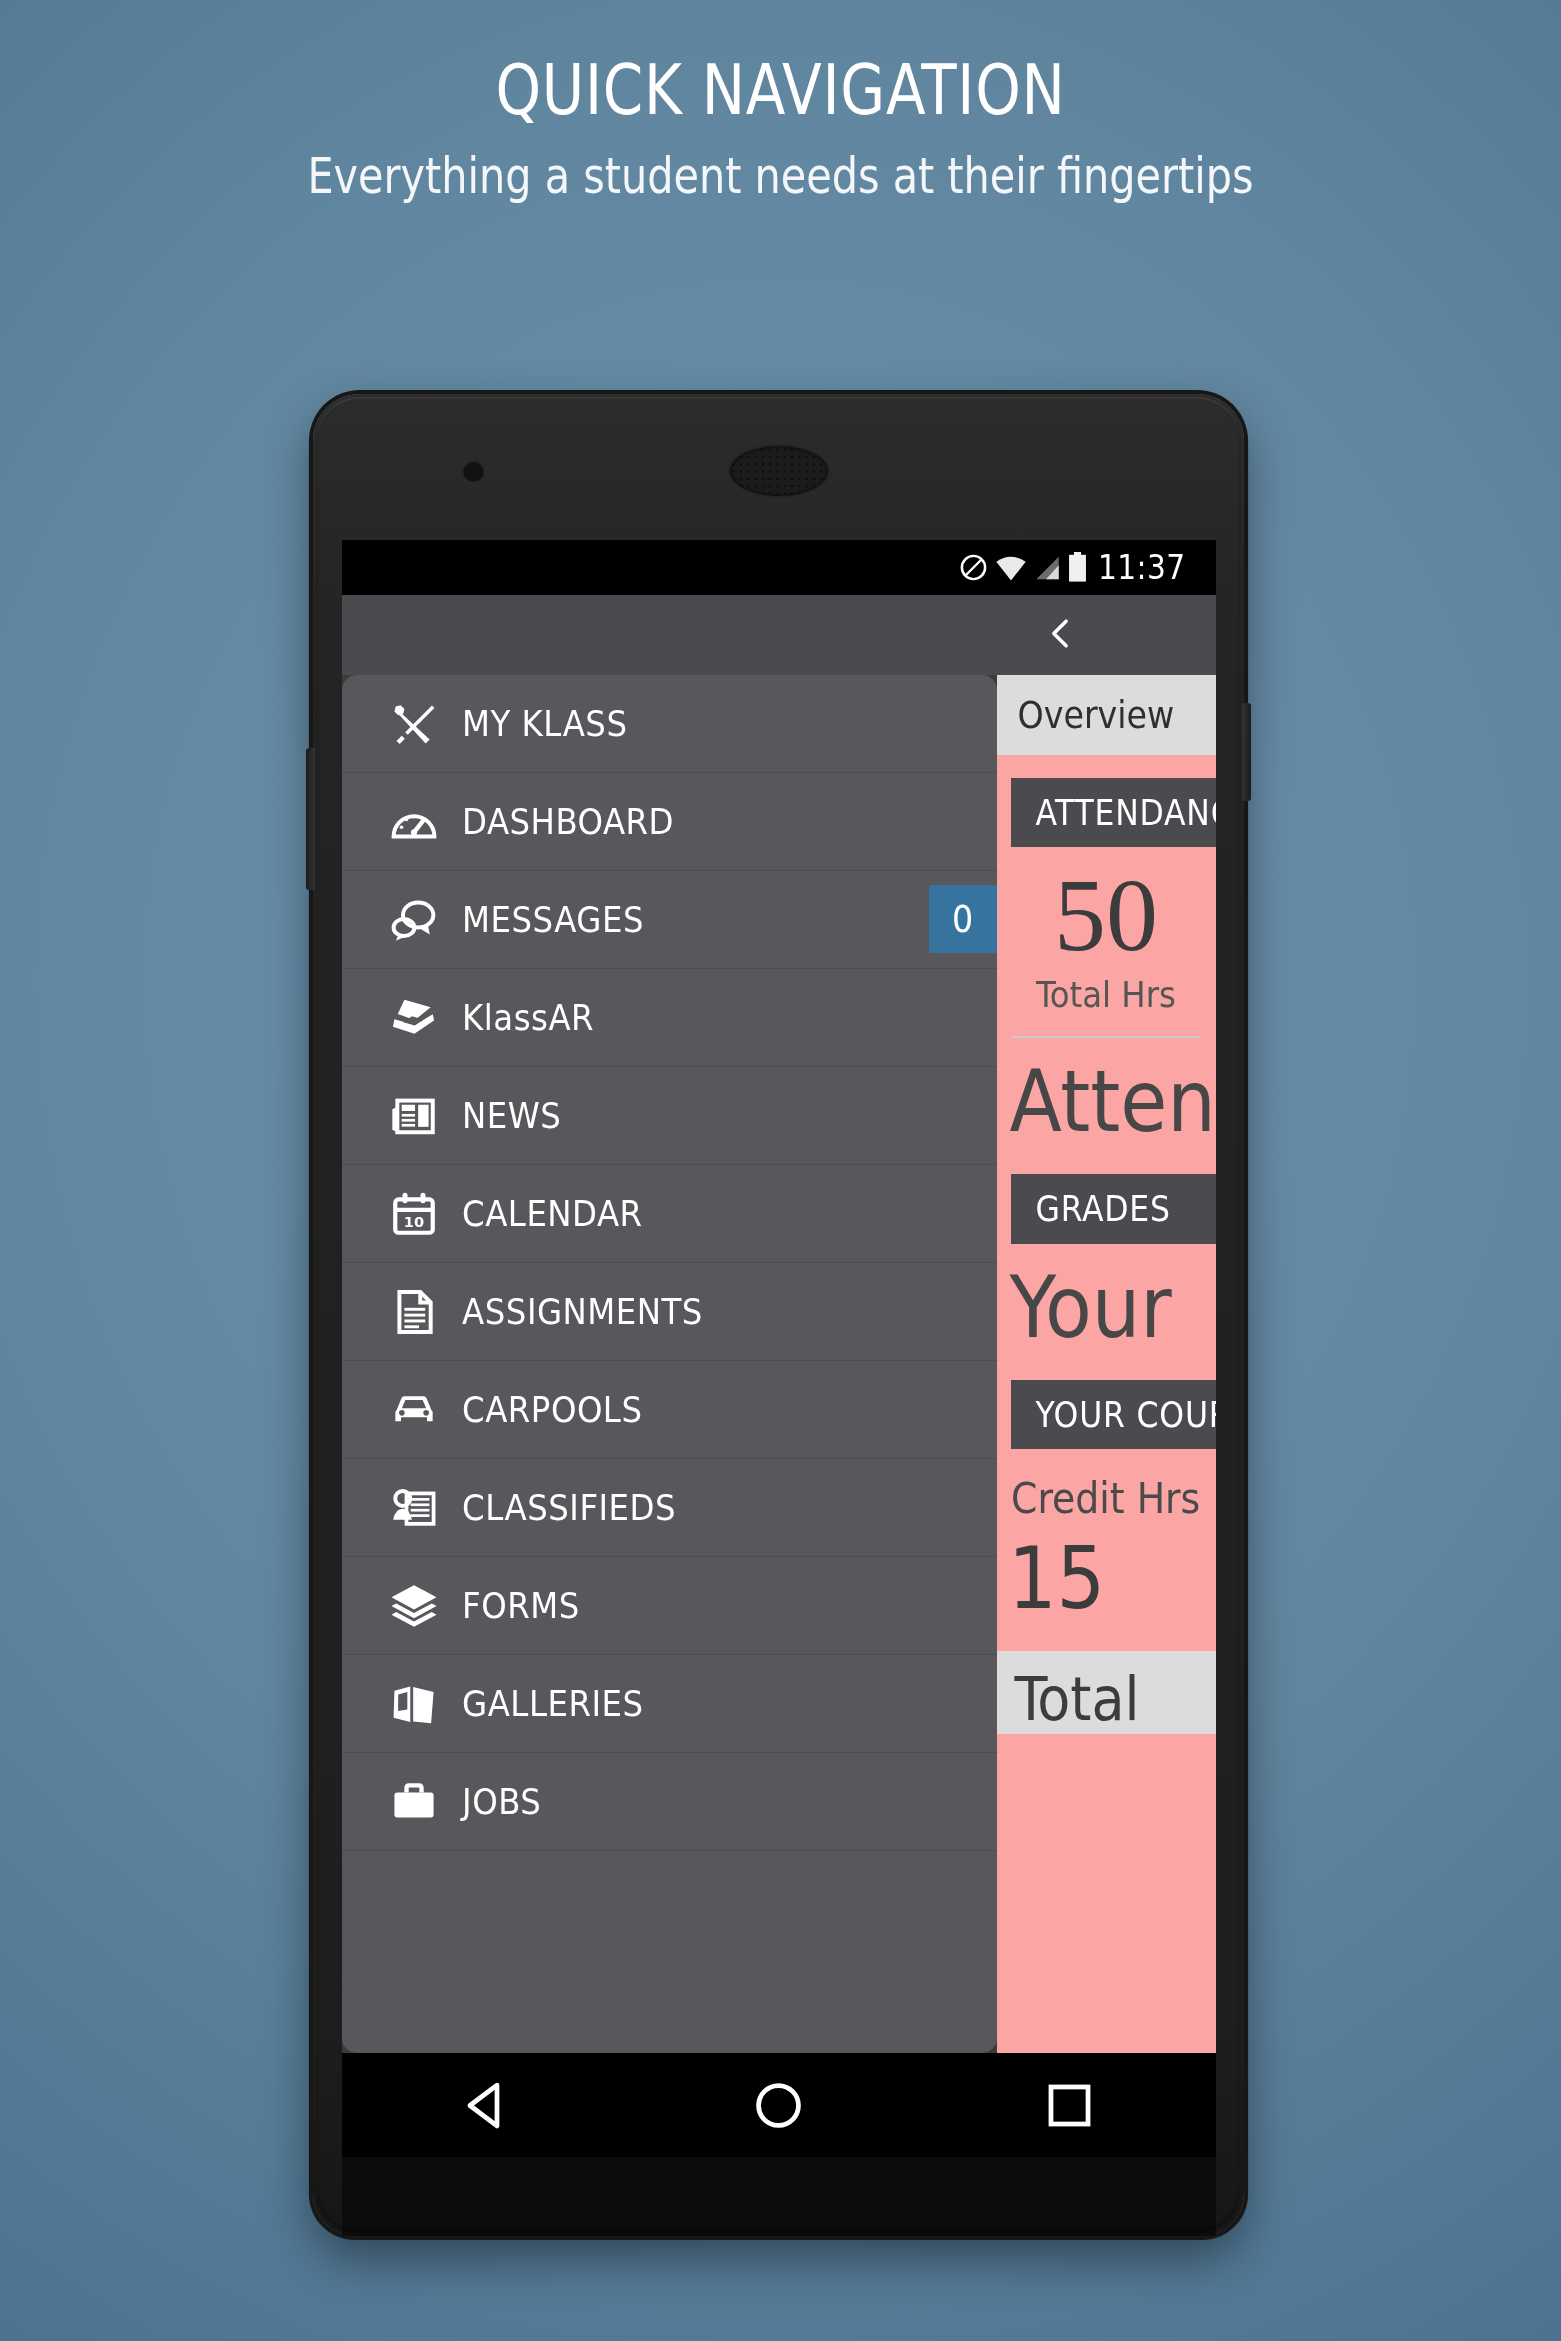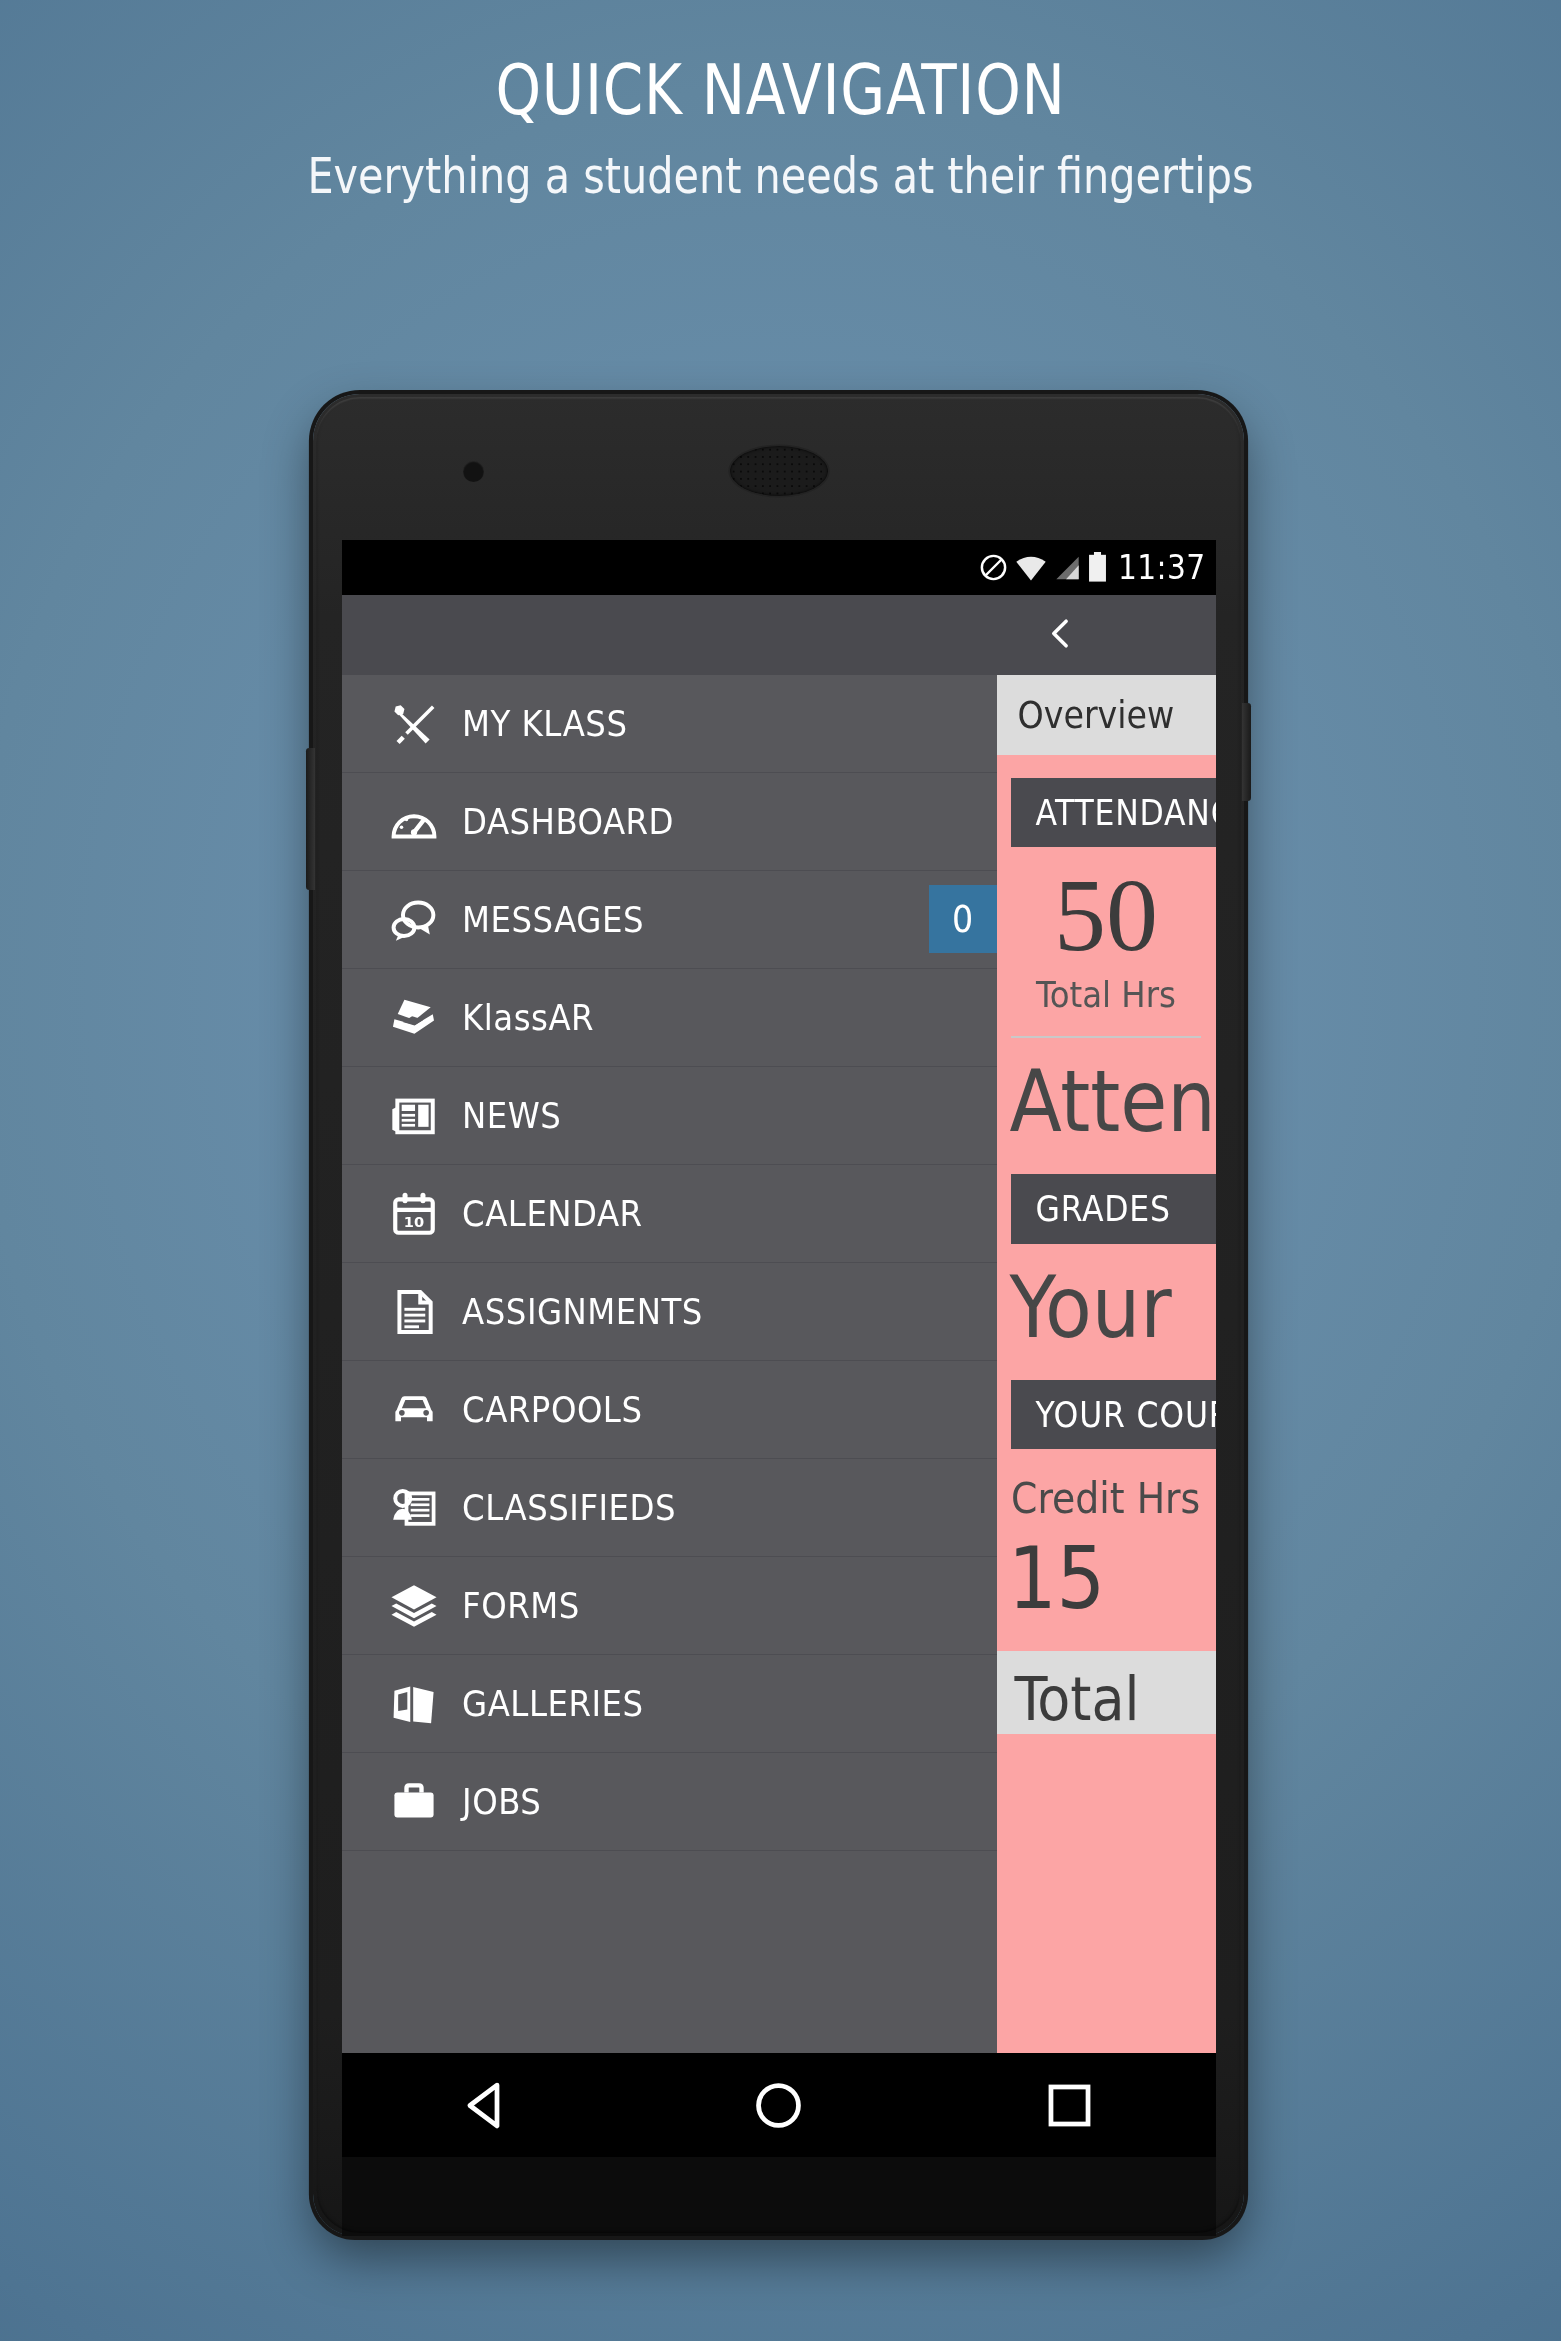--- a/index.html
+++ b/index.html
@@ -63,35 +63,35 @@
 
   
   .screen {
     position:absolute; left:28.5px; top:146px; width:874px; height:1513px;
     background:#3b3b3b; overflow:hidden;
   }
 
   
   .statusbar {
     height:55px; background:#000; display:flex; align-items:center;
-    justify-content:flex-end; padding-right:10px; gap:5px;
+    justify-content:flex-end; padding-right:30px; gap:5px;
   }
   .sb-icon { display:flex; align-items:center; }
   .sb-time { color:#fff; font-size:33px; letter-spacing:0.4px; margin-left:4.9px;
              font-family:"DejaVu Sans Condensed","Liberation Sans",sans-serif; }
 
   
   .toolbar { height:80px; background:#4a4a4f; position:relative; }
   .back-chev { position:absolute; left:701px; top:19.5px; width:37px; height:37px; }
 
   
   .screen-body { position:absolute; top:135px; left:0; right:0; bottom:0; display:flex; }
 
   
-  .drawer { width:655px; background:#58585c; }
+  .drawer { width:655px; background:#58585c;border-radius:15px; }
   .row {
     height:98px; display:flex; align-items:center;
     border-bottom:1.6px solid #4d4d52;
     position:relative; padding-left:38px;
   }
   .row-icon { width:68px; flex:0 0 68px; display:flex; align-items:center; justify-content:center; }
   .row-label {
     color:#ffffff; font-size:36px; letter-spacing:0.5px; margin-left:14.6px;
     font-family:"DejaVu Sans Condensed","Liberation Sans",sans-serif;
   }

